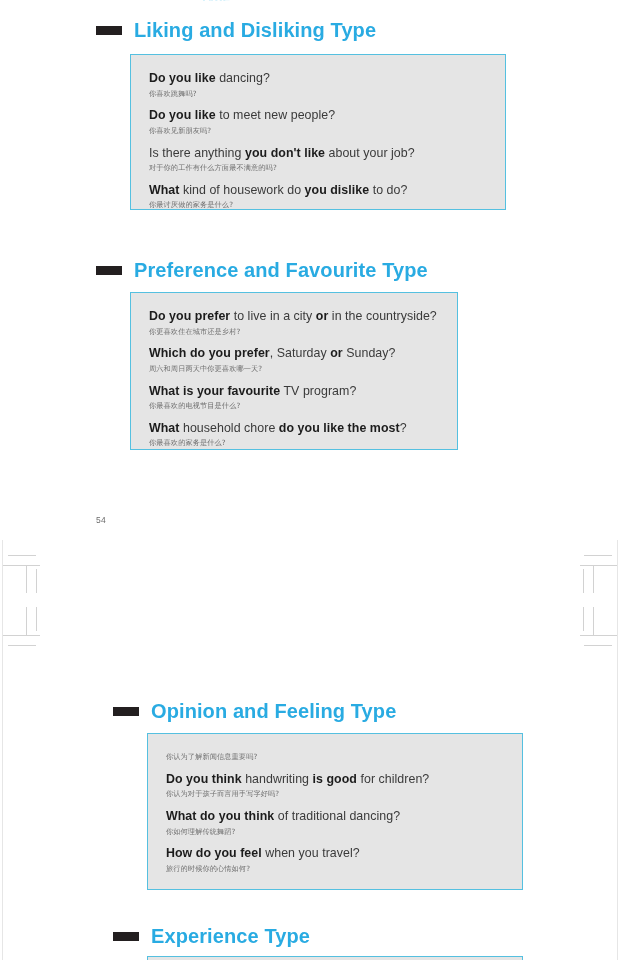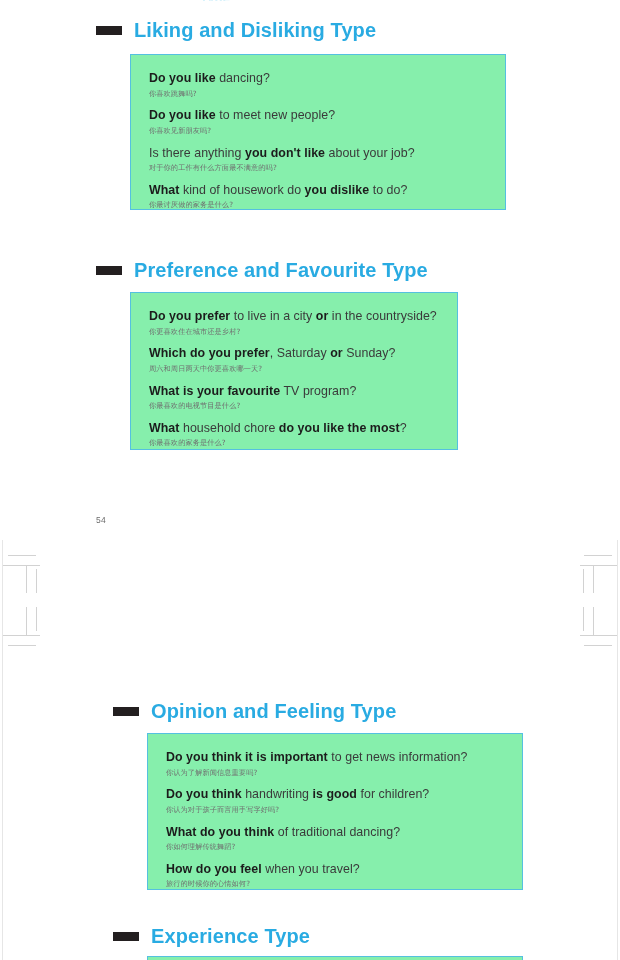--- a/index.html
+++ b/index.html
@@ -57,21 +57,21 @@
     letter-spacing: .1px;
     white-space: nowrap;
     line-height: 1;
   }
 
   
   .qbox {
     position: absolute;
     box-sizing: border-box;
     border: 1px solid #55c0e0;
-    background: #86efac;
+    background: #e5e5e5;
   }
   .qbox-inner {
     padding: 16px 18px 12px 18px;
   }
   .qitem {
     margin-bottom: 9px;
   }
   .qitem:last-child { margin-bottom: 0; }
 
   .q-en {
@@ -203,21 +203,20 @@
   <div class="edge-rule" style="left:617px; top:540px; height:420px;"></div>
 
   <div class="section-head" style="left:113px; top:703px;">
     <span class="head-marker"></span>
     <span class="head-title">Opinion and Feeling Type</span>
   </div>
 
   <div class="qbox" style="left:147px; top:733px; width:376px; height:157px;">
     <div class="qbox-inner">
       <div class="qitem">
-        <div class="q-en"><b>Do you think it is important</b><span> to get news information?</span></div>
         <div class="q-zh">你认为了解新闻信息重要吗?</div>
       </div>
       <div class="qitem">
         <div class="q-en"><b>Do you think</b><span> handwriting </span><b>is good</b><span> for children?</span></div>
         <div class="q-zh">你认为对于孩子而言用手写字好吗?</div>
       </div>
       <div class="qitem">
         <div class="q-en"><b>What do you think</b><span> of traditional dancing?</span></div>
         <div class="q-zh">你如何理解传统舞蹈?</div>
       </div>

